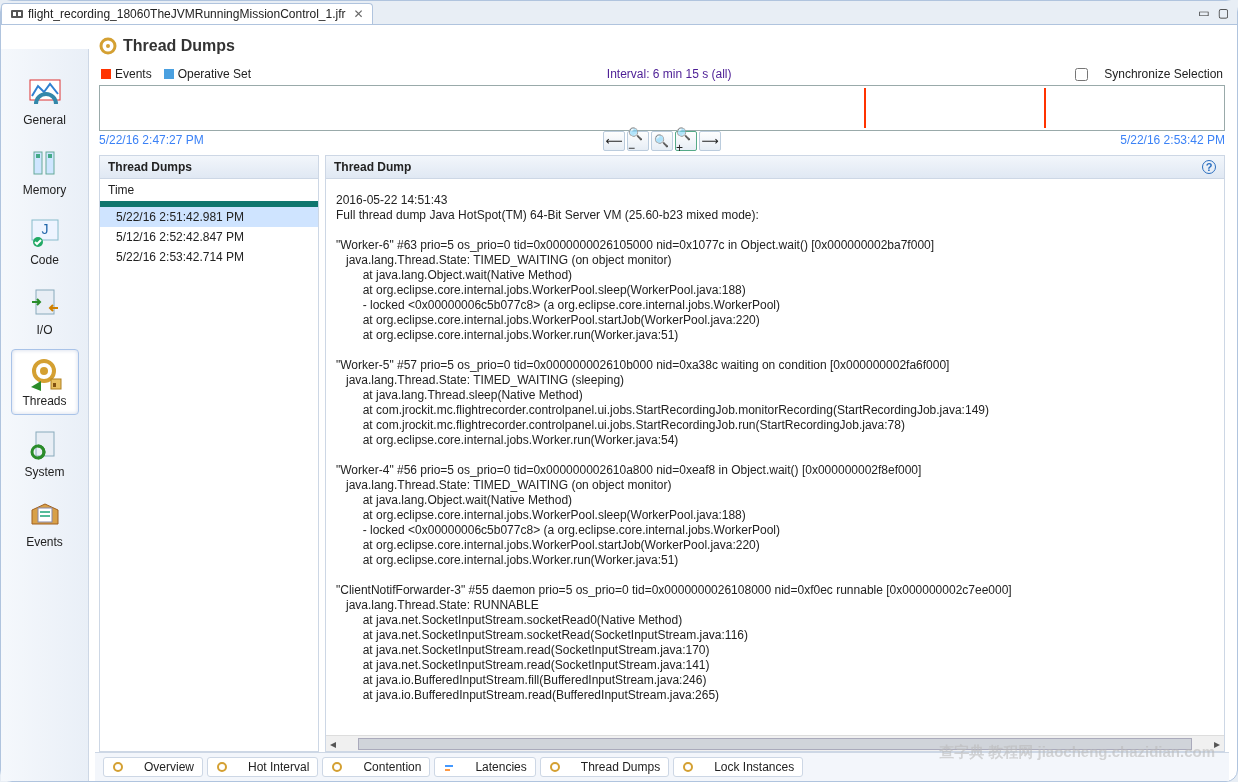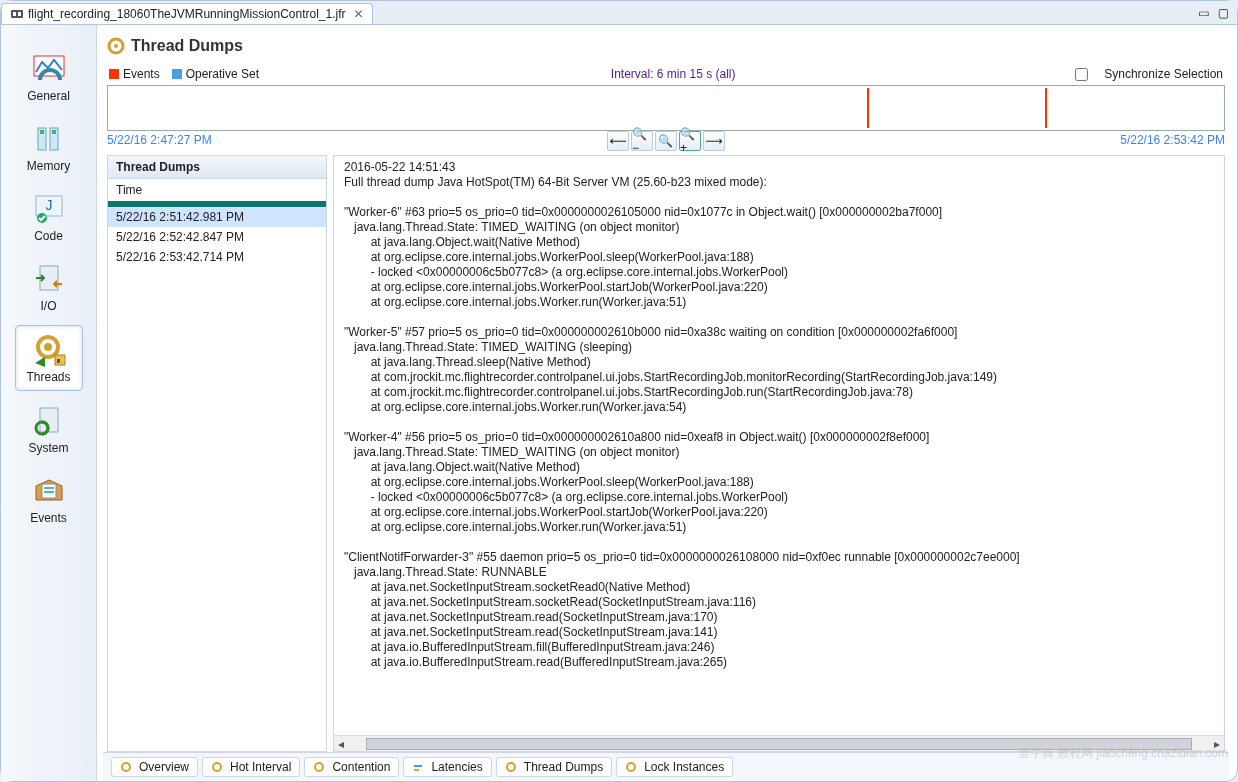--- a/index.html
+++ b/index.html
@@ -10,21 +10,21 @@
 .tabbar { display: flex; align-items: center; background: #e8eef5; border-bottom: 1px solid #b0c4de; height: 24px; }
 .tab { display: flex; align-items: center; gap: 4px; padding: 3px 8px; background: #fff; border-top-left-radius: 4px; border-top-right-radius: 4px; border: 1px solid #b0c4de; border-bottom: none; position: relative; top: 1px; }
 .tab .x { margin-left: 4px; cursor: pointer; color: #666; }
 .tabbar-spacer { flex: 1; }
 .win-controls { display: flex; gap: 8px; padding-right: 8px; }
 
 
 .workarea { display: flex; flex: 1; overflow: hidden; }
 
 
-.sidebar { width: 96px; background: linear-gradient(to right,#f5f8fc,#e9eff7); border-right: 1px solid #cdd7e5; padding-top: 20px; display: flex; flex-direction: column; align-items: center; gap: 6px; }
+.sidebar { width: 88px; background: linear-gradient(to right,#f5f8fc,#e9eff7); border-right: 1px solid #cdd7e5; padding-top: 20px; display: flex; flex-direction: column; align-items: center; gap: 6px; margin-top: 24px; }
 .side-item { display: flex; flex-direction: column; align-items: center; gap: 2px; padding: 6px 4px; width: 68px; border-radius: 4px; cursor: pointer; }
 .side-item.selected { border: 1px solid #a9c3e8; background: #fff; box-shadow: inset 0 0 4px #d0d8e8; }
 .side-icon { width: 36px; height: 36px; display: flex; align-items: center; justify-content: center; }
 
 
 .content { flex: 1; display: flex; flex-direction: column; padding: 6px 8px 0 6px; overflow: hidden; }
 .page-title { display: flex; align-items: center; gap: 6px; font-size: 16px; font-weight: bold; color: #333; padding: 6px 4px 10px 4px; }
 
 
 .legend-row { display: flex; align-items: center; padding: 2px 6px; }
@@ -41,33 +41,33 @@
 
 
 .panels { display:flex; flex:1; gap:6px; overflow:hidden; padding:4px 4px 0 4px; }
 .panel { border:1px solid #cdd7e5; background:#fff; display:flex; flex-direction:column; overflow:hidden; }
 .panel.left { width:220px; }
 .panel.right { flex:1; }
 .panel-header { background:linear-gradient(#f2f6fb,#e0e8f3); border-bottom:1px solid #cdd7e5; padding:4px 8px; font-weight:bold; display:flex; align-items:center; }
 .panel-header .help { margin-left:auto; color:#2a6ebf; border:1px solid #2a6ebf; border-radius:50%; width:14px; height:14px; text-align:center; line-height:12px; font-size:11px; cursor:pointer; }
 .list-header { border-bottom:6px solid #0f766e; padding:4px 8px; background:#fff; }
 .list { flex:1; overflow:auto; }
-.list-row { padding:3px 8px; cursor:pointer; }
+.list-row { padding:3px 16px; cursor:pointer; }
 .list-row.selected { background:#cfe4ff; }
-.dump-text { flex:1; overflow:auto; padding:4px 10px; font-family:inherit; font-size:12px; white-space:pre; line-height:1.25; }
+.dump-text { flex:1; overflow:auto; padding:14px 10px; font-family:inherit; font-size:12px; white-space:pre; line-height:1.25; }
 .scroll-track-h { height:16px; background:#f0f0f0; border-top:1px solid #ddd; display:flex; align-items:center; }
 .scroll-track-h .thumb { height:12px; background:#d0d4da; border:1px solid #aab; flex:1; margin:0 18px; }
 .scroll-track-h .arrow { width:14px; text-align:center; color:#555; }
 
 
 .btabs { display:flex; gap:4px; padding:4px 8px; border-top:1px solid #cdd7e5; background:#f3f6fb; }
-.btab { display:flex; align-items:center; gap:7px; padding:2px 8px; border:1px solid #cdd7e5; border-radius:3px; background:#fff; cursor:pointer; }
+.btab { display:flex; align-items:center; gap:20px; padding:2px 8px; border:1px solid #cdd7e5; border-radius:3px; background:#fff; cursor:pointer; }
 
 .svgicon { display:block; }
-.watermark { position:absolute; right:10px; bottom:20px; color:#bbb; font-size:12px; opacity:.6; }
+.watermark { position:absolute; right:23px; bottom:20px; color:#bbb; font-size:15px; opacity:.6;font-weight:bold; }
 </style>
 </head>
 <body>
 
 <div class="app">
 
   <div class="tabbar">
     <div class="tab">
       <svg class="svgicon" width="14" height="12">
           <rect x="1" y="2" width="12" height="8" rx="1" fill="#555"></rect>
@@ -208,25 +208,29 @@
       </div>
 
       <div class="panels">
         <div class="panel left">
           <div class="panel-header">
               <span>Thread Dumps</span>
             </div>
           <div class="list-header">Time</div>
           <div class="list">
             <div class="list-row selected">5/22/16 2:51:42.981 PM</div>
-            <div class="list-row">5/22/16 2:52:42.847 PM</div>
+            <div class="list-row">5/12/16 2:52:42.847 PM</div>
             <div class="list-row">5/22/16 2:53:42.714 PM</div>
           </div>
         </div>
         <div class="panel right">
+          <div class="panel-header">
+            <span>Thread Dump</span>
+            <span class="help">?</span>
+          </div>
           <div class="dump-text">2016-05-22 14:51:43
 Full thread dump Java HotSpot(TM) 64-Bit Server VM (25.60-b23 mixed mode):
 
 "Worker-6" #63 prio=5 os_prio=0 tid=0x0000000026105000 nid=0x1077c in Object.wait() [0x000000002ba7f000]
    java.lang.Thread.State: TIMED_WAITING (on object monitor)
         at java.lang.Object.wait(Native Method)
         at org.eclipse.core.internal.jobs.WorkerPool.sleep(WorkerPool.java:188)
         - locked &lt;0x00000006c5b077c8&gt; (a org.eclipse.core.internal.jobs.WorkerPool)
         at org.eclipse.core.internal.jobs.WorkerPool.startJob(WorkerPool.java:220)
         at org.eclipse.core.internal.jobs.Worker.run(Worker.java:51)

